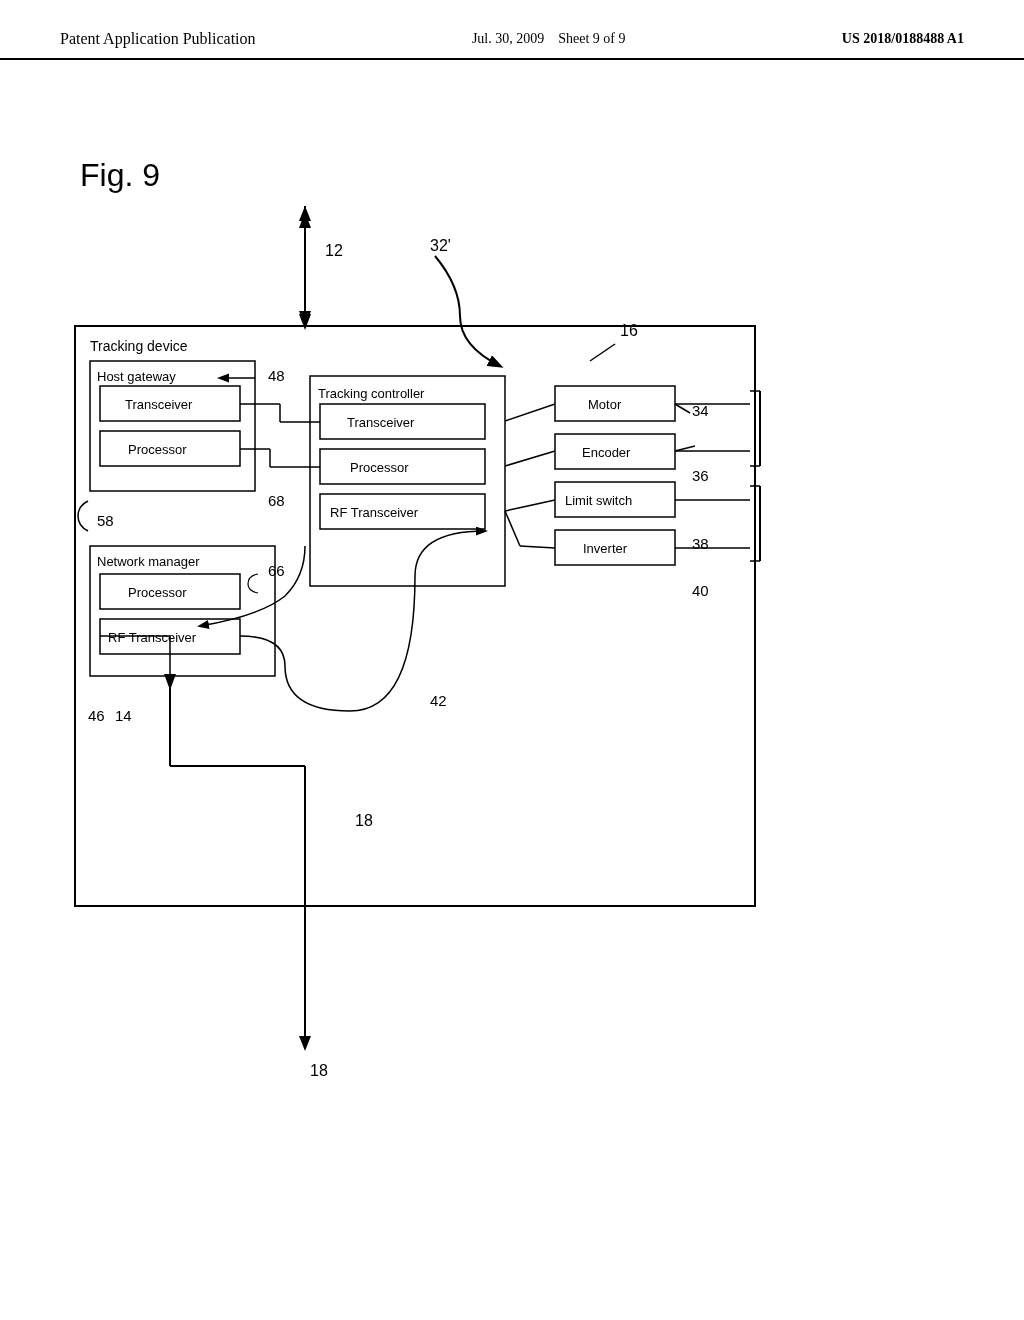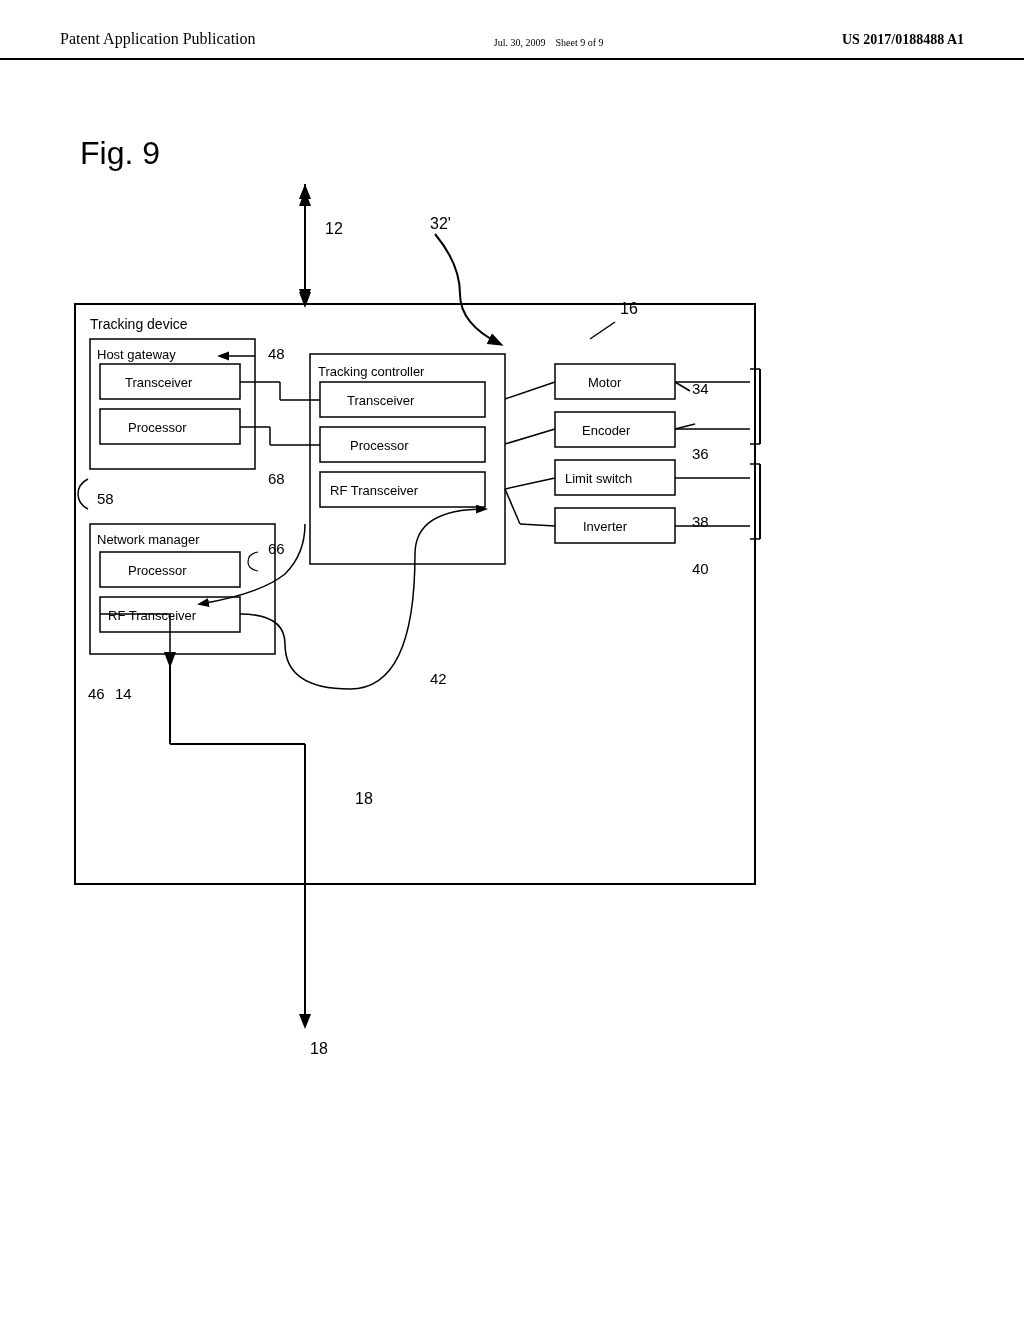--- a/index.html
+++ b/index.html
@@ -9,27 +9,27 @@
       background: white;
       font-family: 'Times New Roman', Times, serif;
       overflow: hidden;
       position: relative;
     }
 
     
     .header {
       display: flex;
       justify-content: space-between;
-      align-items: flex-end;
+      align-items: center;
       padding: 30px 60px 10px 60px;
       border-bottom: 2px solid black;
-      margin-bottom: 4px;
+      margin-bottom: 26px;
     }
     .header-center {
-      font-size: 10px;
+      font-size: 14px;
       text-align: center;
     }
     .header-right {
       font-size: 14px;
       font-weight: bold;
     }
 
     
     .diagram-container {
       position: relative;
@@ -51,21 +51,21 @@
 
 <div class="header">
   <div>
     <span>Patent Application Publication</span>
   </div>
   <div class="header-center">
     <span>Jul. 30, 2009</span>&nbsp;&nbsp;&nbsp;
     <span>Sheet 9 of 9</span>
   </div>
   <div class="header-right">
-    <span>US 2017/0188488 A1</span>
+    <span>US 2018/0188488 A1</span>
   </div>
 </div>
 
 <div class="diagram-container">
 <svg class="main-svg" xmlns="http://www.w3.org/2000/svg">
 
   <text x="80" y="100" font-size="32" font-family="Arial, sans-serif" font-weight="normal">Fig. 9</text>
 
   <text x="325" y="170" font-size="16" font-family="Arial, sans-serif">12</text>
 

